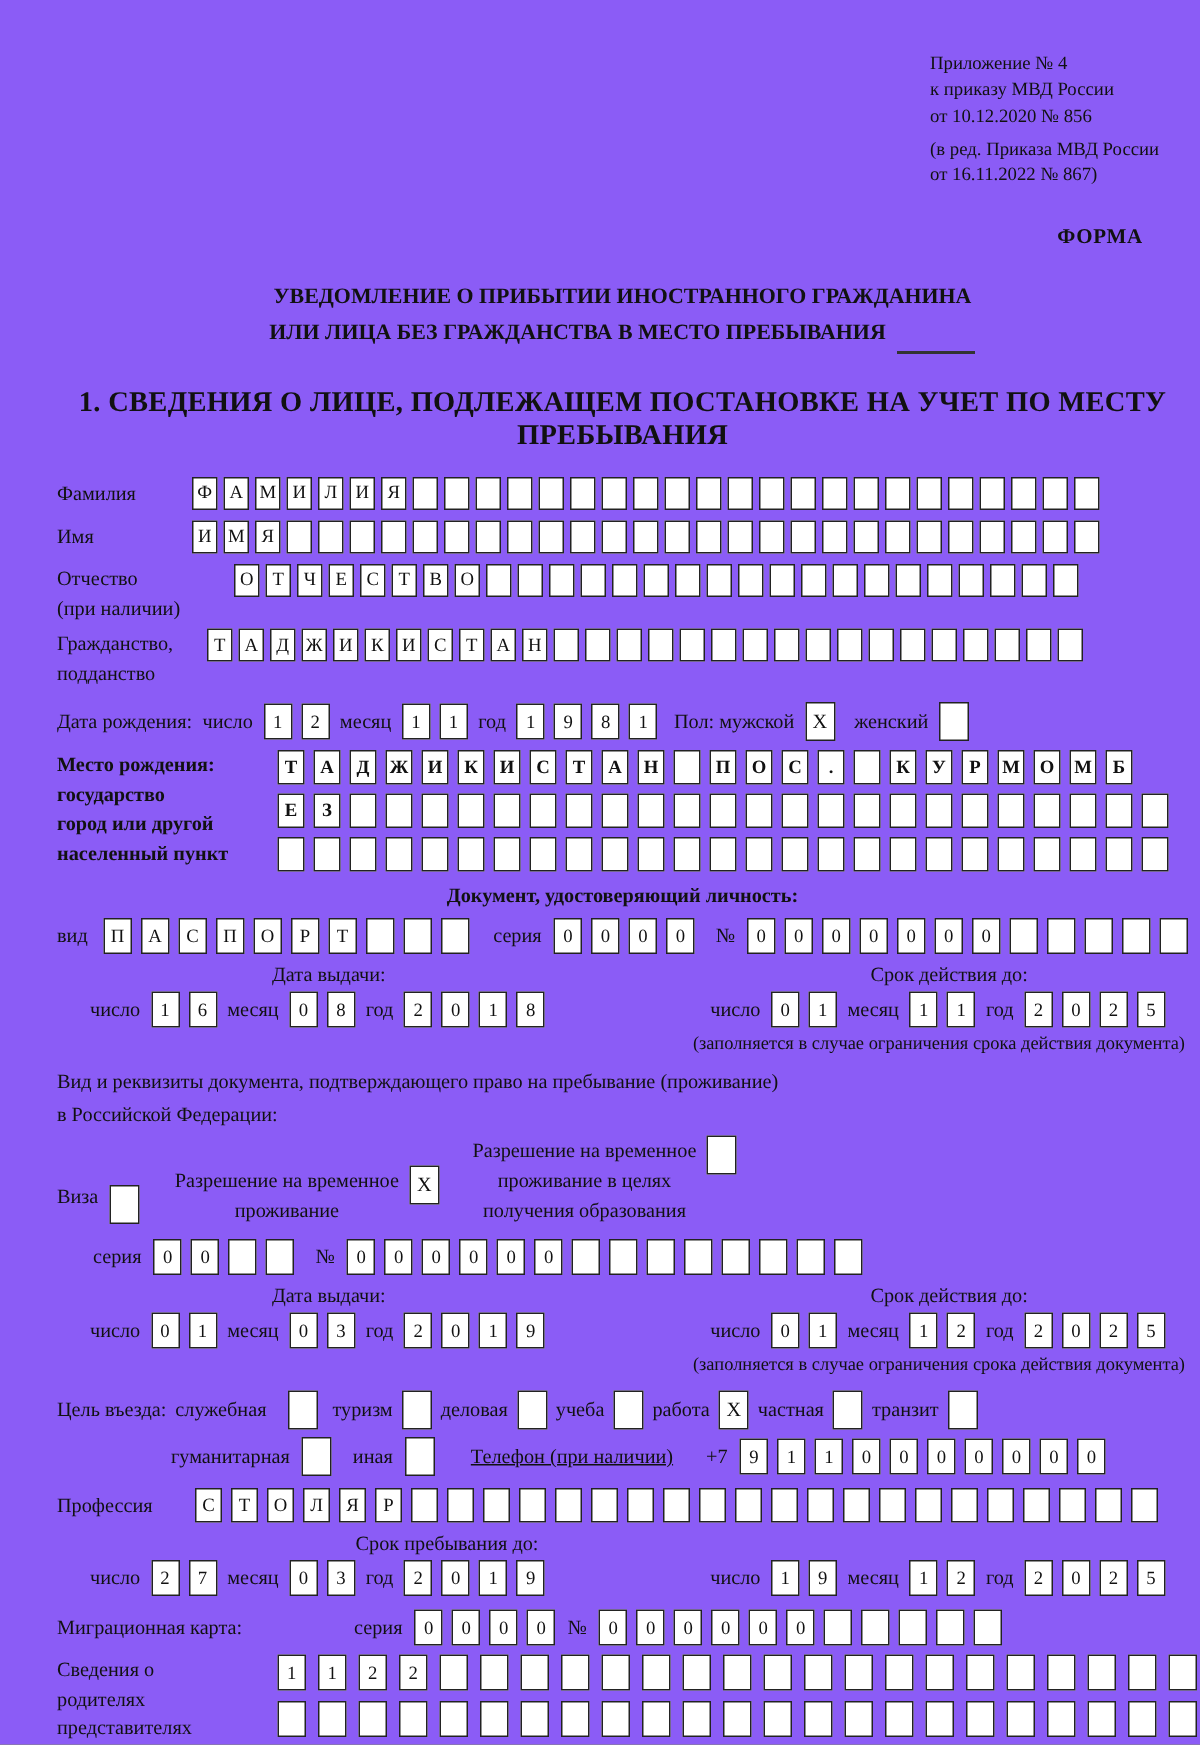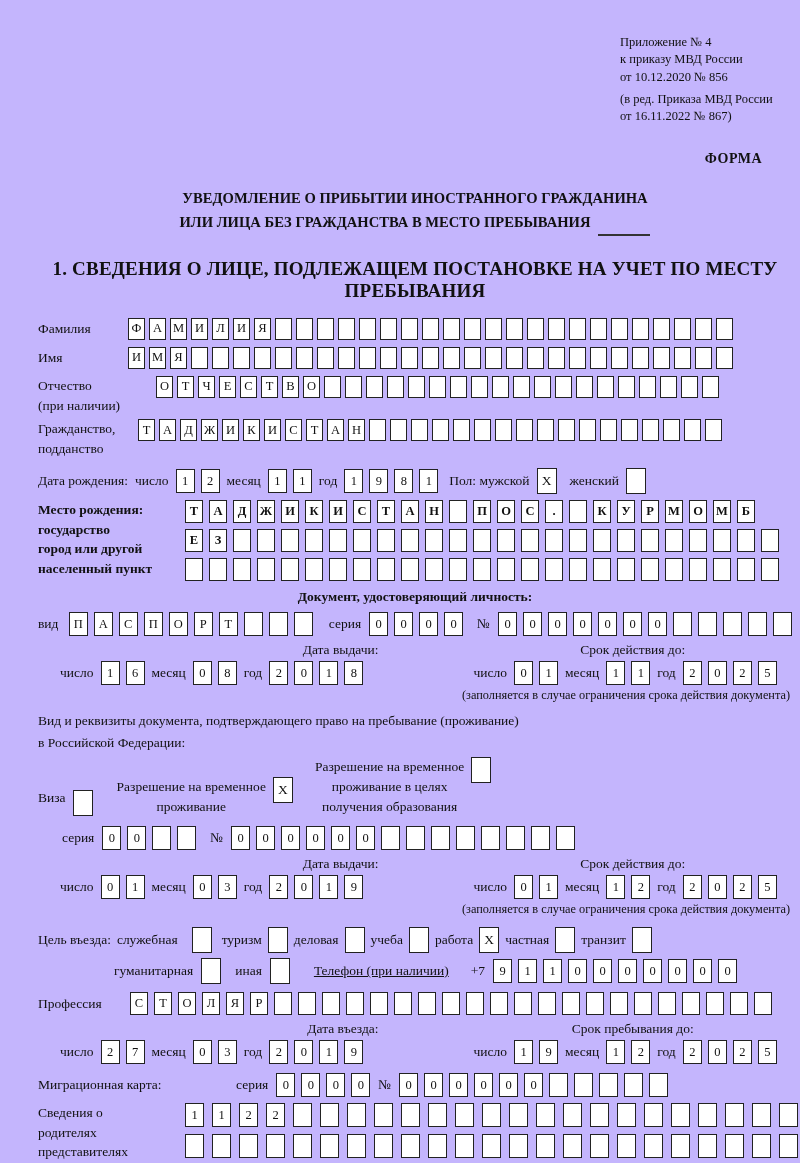--- a/index.html
+++ b/index.html
@@ -1,17 +1,17 @@
 <!DOCTYPE html>
 <html><head>
 <meta charset="utf-8">
 <style>
   html,body { margin:0; padding:0; background:#888; }
   .page {
-    width:800px; height:1163px; margin:0 auto; background:#c4b5fd;
+    width:800px; height:1163px; margin:0 auto; background:#8b5cf6;
     box-sizing:border-box; padding:34px 8px 0 38px;
     font-family:"Liberation Serif","DejaVu Serif",serif;
     color:#111; font-size:13.5px; position:relative; overflow:hidden;
   }
   .appendix { margin-left:582px; font-size:12.5px; line-height:1.38; }
   .appendix .gap { margin-top:5px; }
   .forma { text-align:right; padding-right:30px; font-weight:bold; font-size:14px; margin-top:26px; letter-spacing:.5px; }
   .title { text-align:center; font-weight:bold; font-size:14.6px; line-height:1.6; margin-top:20px; }
   .title .uline { display:inline-block; width:52px; border-bottom:2px solid #333; margin-left:8px; }
   .section-h { text-align:center; font-weight:bold; font-size:19px; margin-top:22px; letter-spacing:.2px; }
@@ -33,21 +33,21 @@
   .cells.date { gap:6px; }
   .cells.date .cell { width:17px; height:22px; }
   .vcol { display:flex; flex-direction:column; gap:6px; }
   .checkbox {
     flex:0 0 auto; width:18px; height:24px; border:1.5px solid #222;
     display:inline-flex; align-items:center; justify-content:center;
     font-size:13.5px; background:#fff;
   }
   .doc-h { text-align:center; font-weight:bold; font-size:13.5px; margin-top:8px; }
   .date-hdr { display:flex; margin-top:6px; }
-  .date-hdr .h1 { margin-left:22px; width:330px; text-align:right; }
+  .date-hdr .h1 { margin-left:22px; width:330px; text-align:center; }
   .date-hdr .h2 { margin-left:95px; width:330px; text-align:center; }
   .date-row { display:flex; align-items:center; margin-top:3px; }
   .dgroup { display:flex; align-items:center; gap:7px; }
   .dg-left { margin-left:22px; width:330px; }
   .dg-right { margin-left:95px; width:330px; }
   .date-note { text-align:right; font-size:12.3px; margin-top:3px; padding-right:2px; }
   .intro { margin-top:8px; line-height:1.5; }
   .opt { display:flex; align-items:flex-start; gap:7px; }
   .opt .txt { text-align:center; line-height:1.45; }
   .opts-row { display:flex; align-items:flex-end; margin-top:6px; gap:14px; }
@@ -583,21 +583,20 @@
         <span class="cell"></span>
         <span class="cell"></span>
         <span class="cell"></span>
         <span class="cell"></span>
         <span class="cell"></span>
         <span class="cell"></span>
       </span>
   </div>
 
   <div class="date-hdr">
-    <span class="h1">Дата въезда:</span>
     <span class="h2">Срок пребывания до:</span>
   </div>
   <div class="date-row">
     <span class="dgroup dg-left">
       <span>число</span>
       <span class="cells date">
           <span class="cell">2</span>
           <span class="cell">7</span>
         </span>
       <span>месяц</span>

